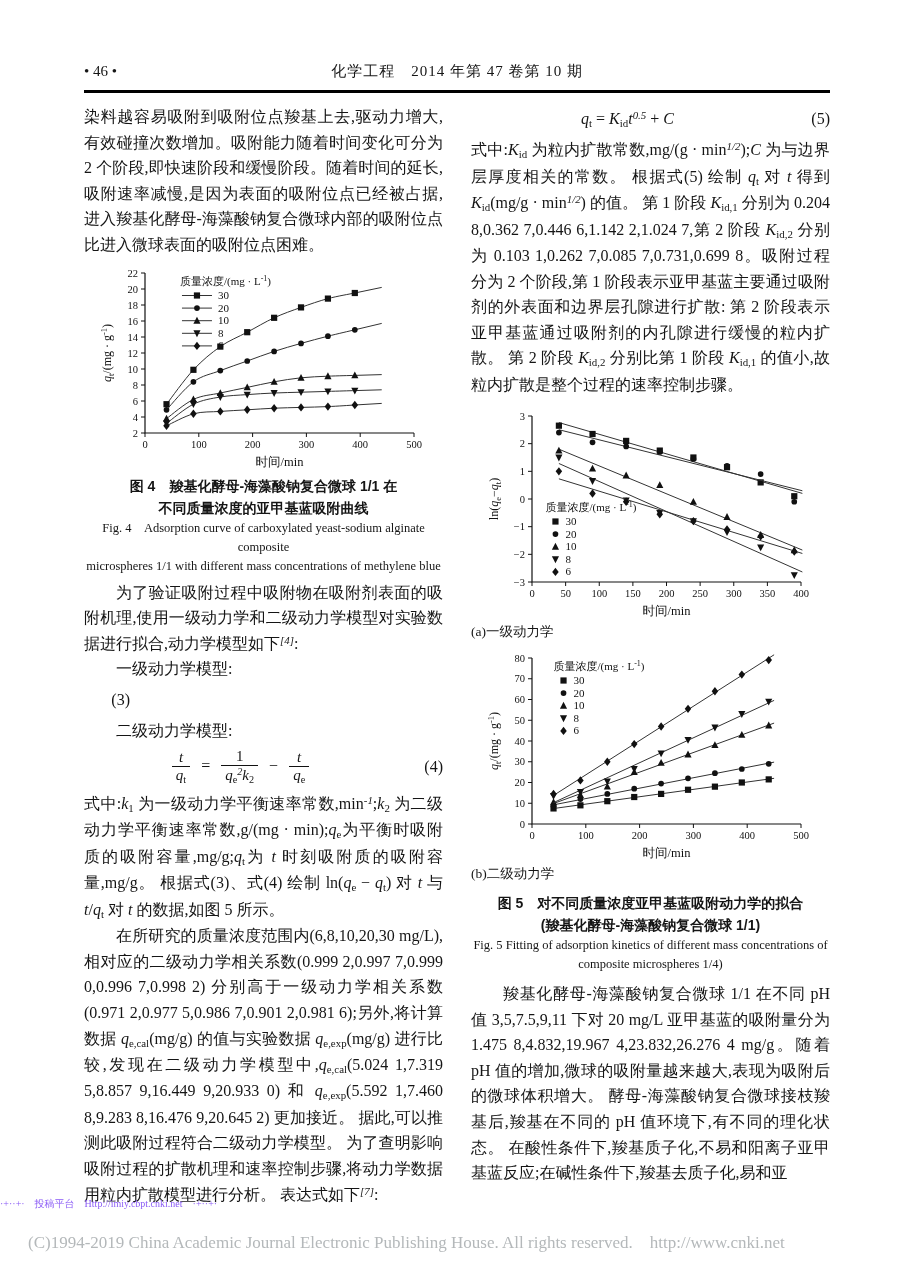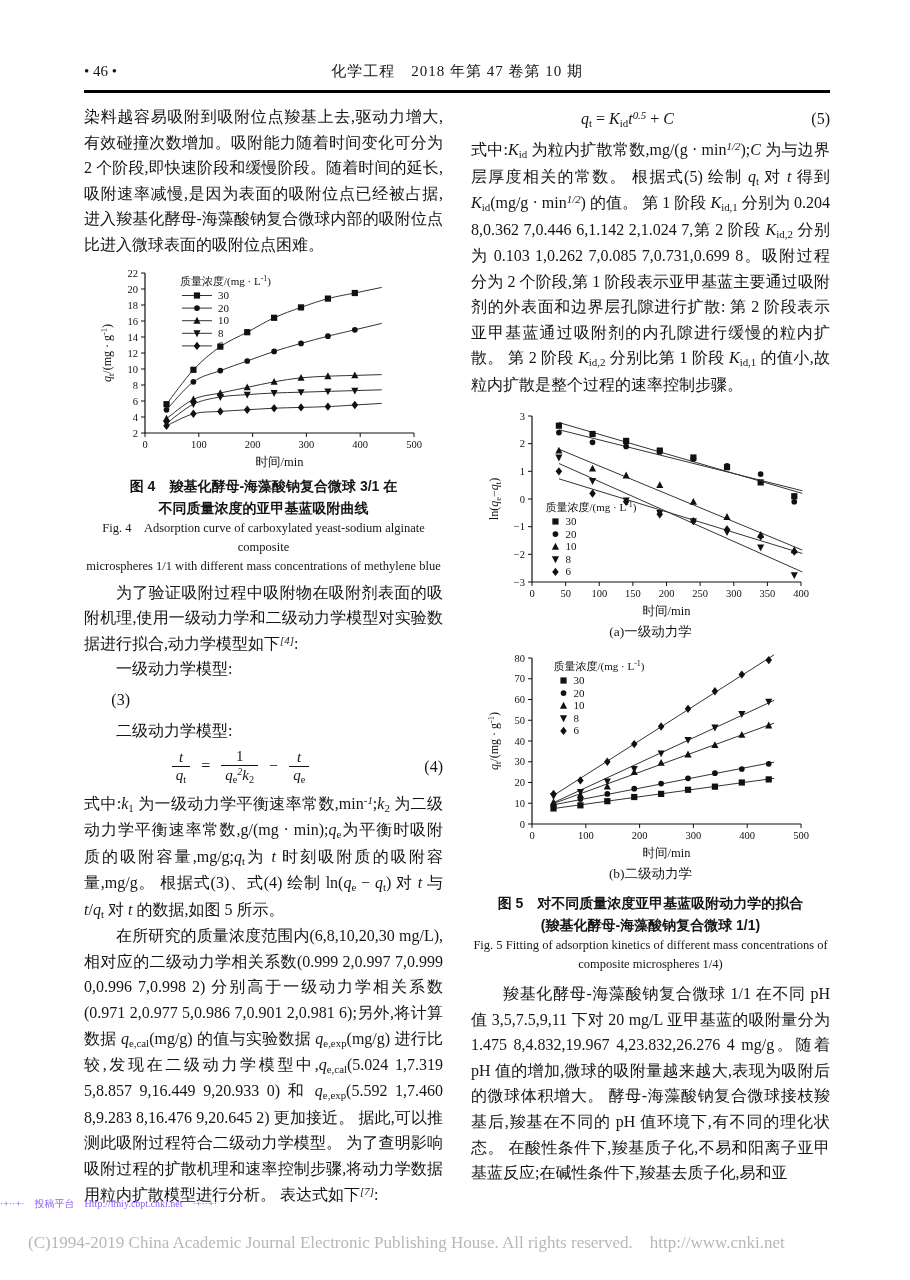--- a/index.html
+++ b/index.html
@@ -24,36 +24,36 @@
   .frac{display:inline-flex;flex-direction:column;vertical-align:middle;line-height:1.15;
         font-size:15px;margin:0 4px;text-align:center;}
   .frac .num{border-bottom:1px solid #111;padding:0 4px;display:block;}
   .frac .den{padding:0 4px;display:block;}
   .op{margin:0 3px;}
   figure{margin:6px 0 4px 0;padding:0;}
   .chartbox{display:flex;justify-content:center;}
   .cap-zh{font-weight:bold;font-size:14px;text-align:center;line-height:1.6;
           font-family:"Liberation Sans","DejaVu Sans",sans-serif;}
   .cap-en{font-size:12.5px;text-align:center;line-height:1.5;}
-  .subcap{font-size:13.5px;text-align:center;margin:1px 0 7px 0;}
+  .subcap{font-size:13.5px;text-align:left;margin:1px 0 7px 0;}
   figcaption{margin-top:4px;}
   svg text{fill:#111;}
   footer .platform{position:absolute;left:0;top:1197px;width:100%;text-align:left;
           font-size:10px;color:#8b5cf6;}
   footer .copyright{position:absolute;left:28px;top:1233px;font-size:17px;color:#b4b8ba;
           font-family:"Liberation Serif","DejaVu Serif",serif;white-space:pre;}
 </style>
 </head>
 <body>
 
 <div class="page">
   <div class="inner">
     <header class="pagehead">
       <span class="pno">• 46 •</span>
-      <span class="jtitle">化学工程　2018 年第 47 卷第 10 期</span>
+      <span class="jtitle">化学工程　2014 年第 47 卷第 10 期</span>
       <span></span>
     </header>
     <div class="hrule"></div>
 
     <main class="columns">
 
       <section class="col">
         <p class="para">染料越容易吸附到吸附位点羧基上去,驱动力增大,有效碰撞次数增加。吸附能力随着时间变化可分为 2 个阶段,即快速阶段和缓慢阶段。随着时间的延长,吸附速率减慢,是因为表面的吸附位点已经被占据,进入羧基化酵母-海藻酸钠复合微球内部的吸附位点比进入微球表面的吸附位点困难。</p>
 
         <figure>
@@ -155,21 +155,21 @@
                   <line x1="82.97" y1="69.3" x2="112.97" y2="69.3" stroke="#333" stroke-width="1"></line>
                   <polygon points="97.97,73.175 101.535,66.355 94.405,66.355" fill="#111"></polygon>
                   <text x="118.97" y="72.8" font-size="11">8</text>
                   <line x1="82.97" y1="81.9" x2="112.97" y2="81.9" stroke="#333" stroke-width="1"></line>
                   <polygon points="97.97,77.715 101.225,81.9 97.97,86.08500000000001 94.715,81.9" fill="#111"></polygon>
                   <text x="118.97" y="85.4" font-size="11">6</text>
                 </g>
               </svg>
             </div>
           <figcaption>
-            <div class="cap-zh">图 4　羧基化酵母-海藻酸钠复合微球 3/1 在</div>
+            <div class="cap-zh">图 4　羧基化酵母-海藻酸钠复合微球 1/1 在</div>
             <div class="cap-zh">不同质量浓度的亚甲基蓝吸附曲线</div>
             <div class="cap-en">Fig. 4　Adsorption curve of carboxylated yeast-sodium alginate composite</div>
             <div class="cap-en">microspheres 1/1 with different mass concentrations of methylene blue</div>
           </figcaption>
         </figure>
 
         <p class="para indent">为了验证吸附过程中吸附物在吸附剂表面的吸附机理,使用一级动力学和二级动力学模型对实验数据进行拟合,动力学模型如下<sup>[4]</sup>:</p>
         <p class="para indent">一级动力学模型:</p>
 
         <div class="equation">

